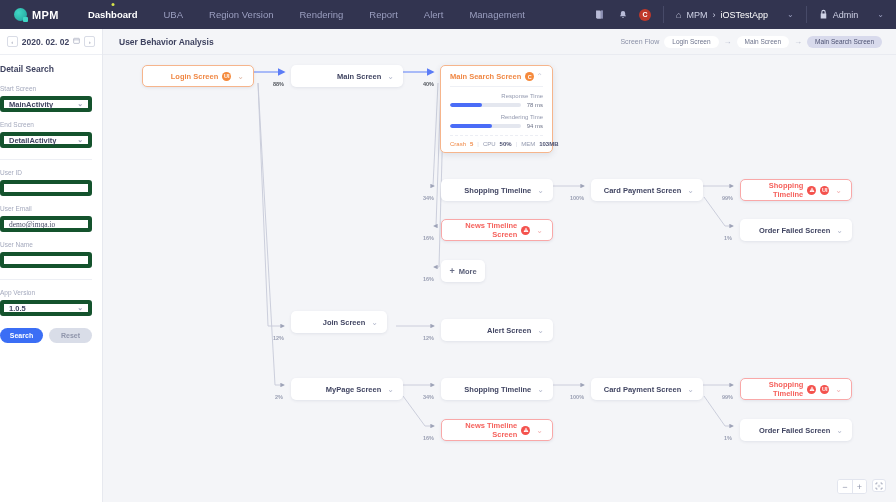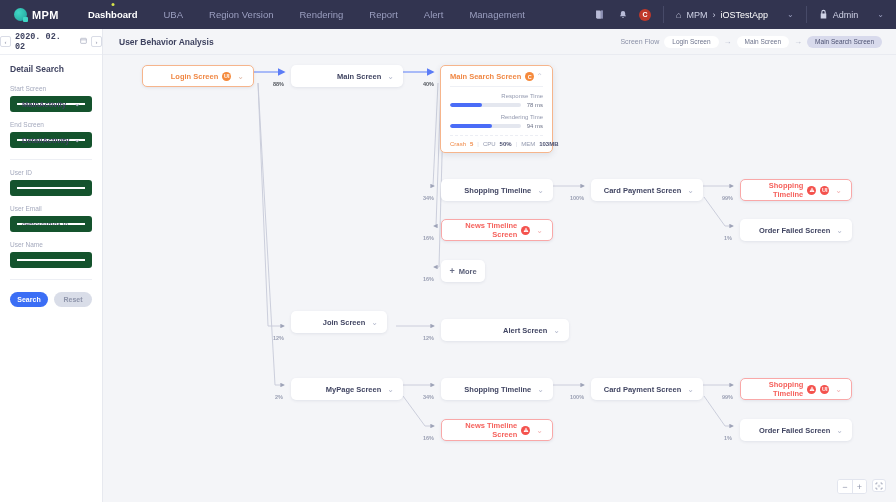--- a/index.html
+++ b/index.html
@@ -65,28 +65,28 @@
   }
   .date-bar {
     height: 26px; display:flex; align-items:center; justify-content:center; gap:4px;
     border-bottom: 1px solid #edeff4;
   }
   .date-btn {
     width:11px; height:11px; border:1px solid #d9dce6; border-radius:2px;
     display:flex; align-items:center; justify-content:center;
     font-size:6px; color:#8b90a6; cursor:pointer; background:#fff;
   }
-  .date-text { font-size:8.5px; color:#3f4360; font-weight:bold;font-family:Liberation Mono, monospace; }
+  .date-text { font-size:8.5px; color:#3f4360; font-weight:bold; }
   .cal-ico { font-size:8px; color:#9aa0b5; }
-  .side-inner { padding: 9px 10px 0 10px; }
+  .side-inner { padding: 9px 10px 0 0; }
   .side-title { font-size:8.5px; font-weight:bold; color:#3f4360; margin-bottom:11px; }
   .fld { margin-bottom: 9px; }
   .fld-label { font-size:6.5px; color:#a4a9bd; margin-bottom:4px; }
   .sel, .inp {
-    width: 100%; height: 16px; border:7px solid #14532d; border-radius:3px;
+    width: 100%; height: 16px; border:4px solid #14532d; border-radius:3px;
     background:#fff; font-size:7.5px; color:#3f4360; font-weight:bold;
     padding: 0 5px; display:flex; align-items:center; justify-content:space-between;
     font-family:"Liberation Sans", sans-serif;
   }
   .inp { font-weight:normal; color:#4a4f69;font-family:Liberation Serif, serif; }
   .sel .cv { font-size:7px; color:#a0a5bb; }
   .divider { height:1px; background:#edeff4; margin: 11px 0 9px 0; }
   .btn-row { display:flex; gap:6px; margin-top: 12px; }
   .btn {
     flex:1; height:15px; border-radius:8px; font-size:7px; font-weight:bold;
@@ -294,20 +294,27 @@
         <input class="inp" value="demo@imqa.io" style="">
       </div>
 
       <div class="fld">
         <div class="fld-label">User Name</div>
         <input class="inp" value="" style="">
       </div>
 
       <div class="divider"></div>
 
+      <div class="fld">
+        <div class="fld-label">App Version</div>
+        <div class="sel">
+          <span>1.0.5</span>
+          <span class="cv">⌄</span>
+        </div>
+      </div>
 
 
       <div class="btn-row">
         <button class="btn btn-primary">Search</button>
         <button class="btn btn-reset">Reset</button>
       </div>
     </div>
   </div>
 
   <div class="main">
@@ -407,21 +414,21 @@
             <span class="ncaret">⌄</span>
           </div>
           <div class="node " style="left: 637px; top: 164px; width: 112px; height: 22px;">
             <span class="nlabel">Order Failed Screen</span>
             <span class="ncaret">⌄</span>
           </div>
           <div class="node " style="left: 188px; top: 256px; width: 96px; height: 22px;">
             <span class="nlabel">Join Screen</span>
             <span class="ncaret">⌄</span>
           </div>
-          <div class="node " style="left: 338px; top: 264px; width: 128px; height: 22px;">
+          <div class="node " style="left: 338px; top: 264px; width: 112px; height: 22px;">
             <span class="nlabel">Alert Screen</span>
             <span class="ncaret">⌄</span>
           </div>
           <div class="node " style="left: 188px; top: 323px; width: 112px; height: 22px;">
             <span class="nlabel">MyPage Screen</span>
             <span class="ncaret">⌄</span>
           </div>
           <div class="node " style="left: 338px; top: 323px; width: 112px; height: 22px;">
             <span class="nlabel">Shopping Timeline</span>
             <span class="ncaret">⌄</span>

